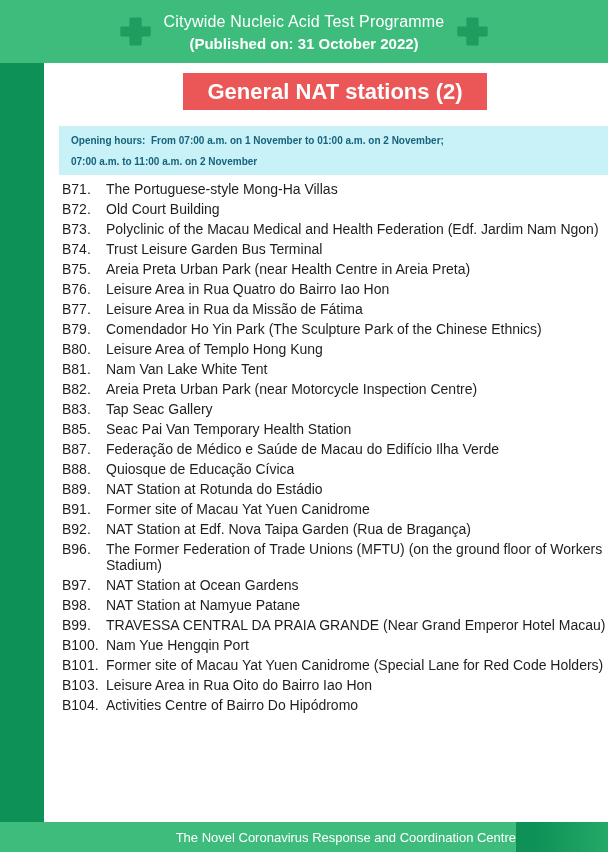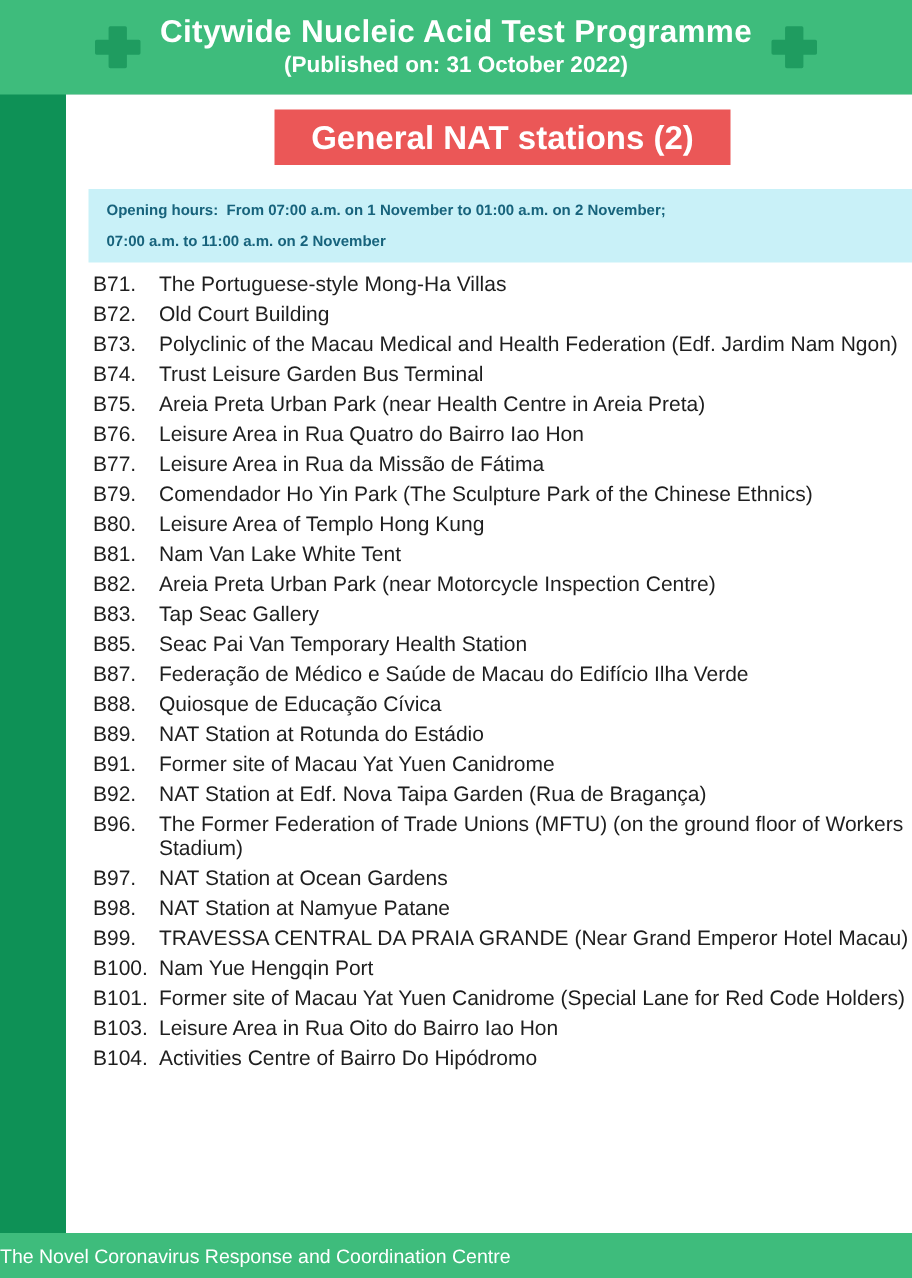--- a/index.html
+++ b/index.html
@@ -20,21 +20,21 @@
     position:relative;
   }
   .header{
     position:absolute;top:0;left:0;width:608px;height:63px;
     background:var(--header-green);
     display:flex;align-items:center;justify-content:center;gap:12px;
   }
   .plus-icon{width:33px;height:33px;color:var(--cross-green);flex-shrink:0;}
   .plus-icon svg{width:100%;height:100%;display:block;}
   .header-text{text-align:center;color:#fff;}
-  .header-title{font-size:21px;font-weight:bold;letter-spacing:.2px;line-height:24px;}
+  .header-title{font-size:16px;font-weight:normal;letter-spacing:.2px;line-height:24px;}
   .header-subtitle{font-size:15px;font-weight:bold;line-height:18px;margin-top:1px;}
   .card{
     position:absolute;left:44px;top:63px;width:582px;bottom:30px;
     background:var(--card-white);
   }
   .banner-wrap{text-align:center;margin-top:10px;}
   .banner{
     display:inline-block;background:var(--banner-red);color:#fff;
     font-size:22px;font-weight:bold;line-height:25px;padding:6px 24px;
   }
@@ -48,23 +48,23 @@
   .oh-line{white-space:pre-wrap;}
   .station-list{margin:6px 14px 0 18px;}
   .station-row{
     display:flex;align-items:flex-start;
     font-size:14px;line-height:16px;color:var(--list-text);
     margin-bottom:4px;
   }
   .station-code{width:44px;flex-shrink:0;white-space:pre;}
   .station-name{flex:1;white-space:pre-wrap;}
   .footer{
-    position:absolute;left:0;bottom:0;width:608px;height:30px;
+    position:absolute;left:0;bottom:0;width:516px;height:30px;
     background:var(--header-green);
-    display:flex;align-items:center;justify-content:flex-start;
+    display:flex;align-items:center;justify-content:flex-end;
   }
   .footer-text{color:#fff;font-size:13px;}
 </style>
 </head>
 <body>
 
 <div class="header">
   <span class="plus-icon">
     <svg viewBox="0 0 20 20" aria-hidden="true">
         <path fill="currentColor" d="M7 1.5h6a.7.7 0 0 1 .7.7V7h4.8a.7.7 0 0 1 .7.7v4.6a.7.7 0 0 1-.7.7h-4.8v4.8a.7.7 0 0 1-.7.7H7a.7.7 0 0 1-.7-.7V13H1.5a.7.7 0 0 1-.7-.7V7.7a.7.7 0 0 1 .7-.7h4.8V2.2A.7.7 0 0 1 7 1.5z"></path>

